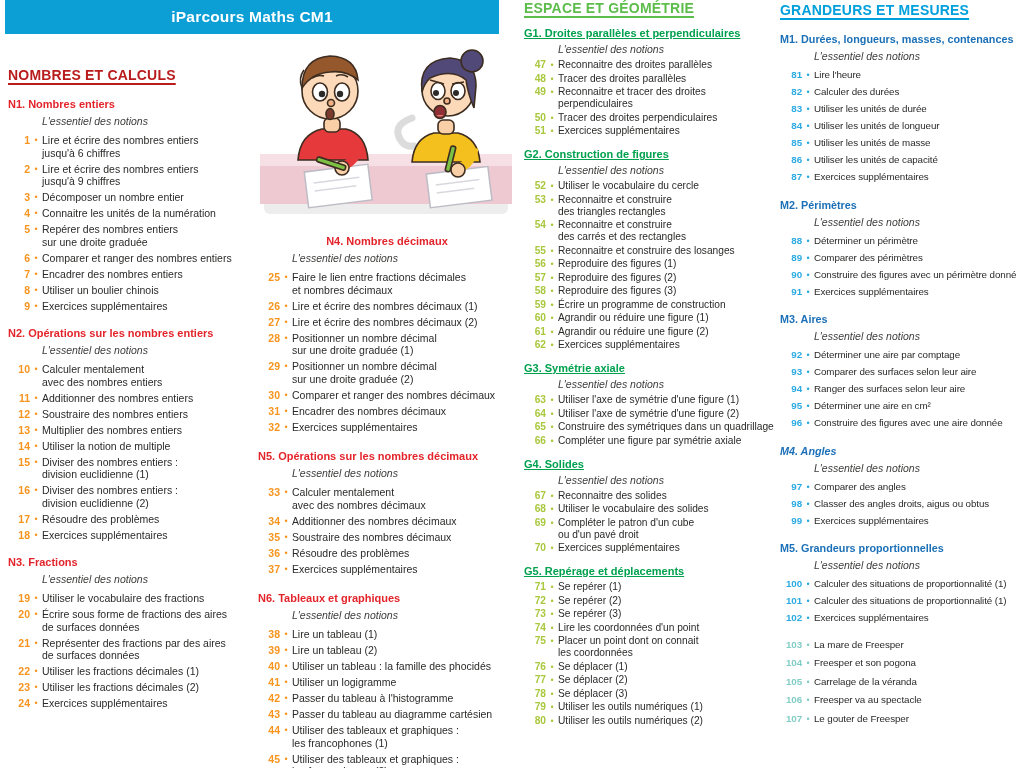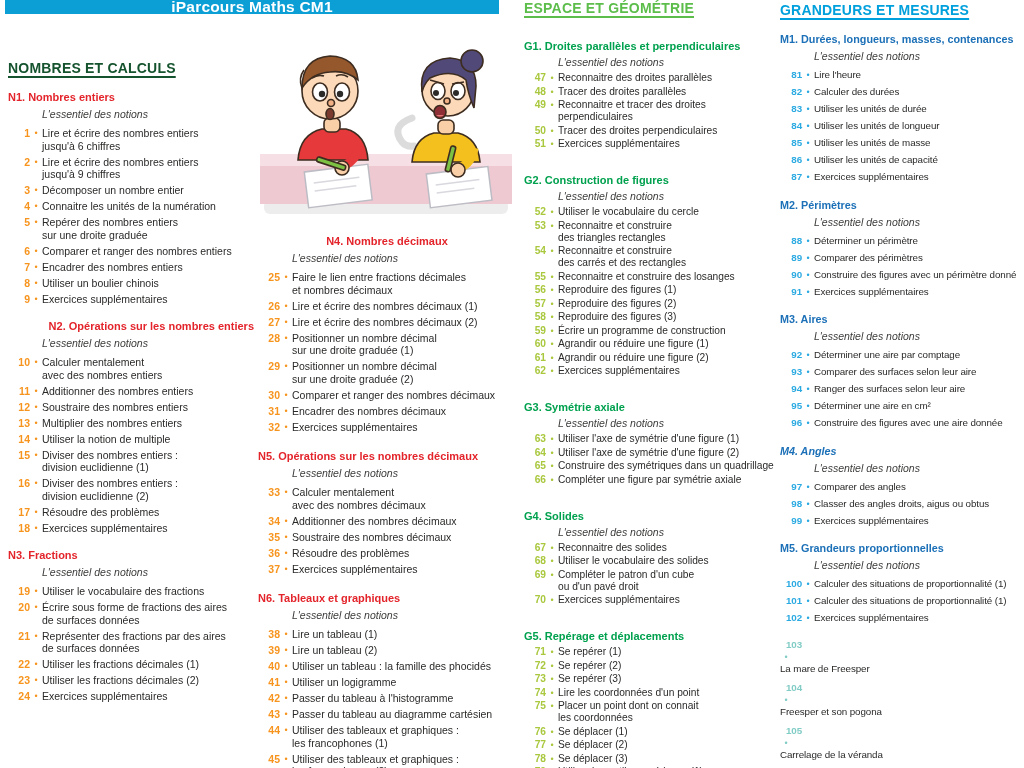--- a/index.html
+++ b/index.html
@@ -2,21 +2,21 @@
 <html><head>
 <meta charset="utf-8">
 <style>
   html,body { margin:0; padding:0; }
   body {
     width:1024px; height:768px; position:relative; overflow:hidden;
     background:#ffffff; color:#2b2a29;
     font-family:"Liberation Sans", sans-serif;
   }
   .topbar {
-    position:absolute; left:5px; top:0; width:494px; height:14px;
+    position:absolute; left:5px; top:0; width:494px; height:34px;
     background:#0c9fd6; display:flex; align-items:center; justify-content:center;
   }
   .topbar h1 { margin:0; font-size:15.5px; font-weight:bold; color:#ffffff; letter-spacing:.2px; }
 
   .col { position:absolute; }
   #col1 { left:8px;   top:60px; width:246px; }
   #col2 { left:258px; top:34px; width:258px; }
   #col3 { left:524px; top:0;  width:252px; }
   #col4 { left:780px; top:2px;  width:242px; }
 
@@ -33,39 +33,39 @@
 
   .items { list-style:none; margin:0; padding:0; }
   .toc-item { display:flex; align-items:flex-start; margin-bottom:3.5px; font-size:10.5px; line-height:12.5px; cursor:pointer; }
   .num { flex:none; width:22px; text-align:right; font-weight:bold; color:var(--num); }
   .dot { flex:none; width:12px; text-align:center; color:var(--num); font-size:9px; line-height:12px; }
   .label { white-space:pre-line; }
 
   
   #col2 .sec-title { margin-top:17px; }
   #col3 .toc-item { margin-bottom:1.5px; line-height:12px; font-size:10.2px; }
-  #col3 .sec-title { margin:24px 0 4px 0; }
+  #col3 .sec-title { margin:11px 0 4px 0;text-decoration:underline; }
   #col3 .sec-subtitle { margin-bottom:4px; }
   #col3 .toc-section { margin-bottom:8px; }
   #col4 .toc-item { font-size:9.8px; letter-spacing:-.1px; margin-bottom:4.5px; }
   #col4 .sec-title { font-size:10.8px; }
-  #col4 .rp .toc-item { margin-bottom:6px;flex-direction:column; }
+  #col4 .rp .toc-item { margin-bottom:6px; }
   #col4 .rp { margin-top:14px; }
 
   .illustration { width:252px; height:184px; margin:0 0 2px 2px; }
 </style>
 </head>
 <body>
 
 <header class="topbar">
   <h1>iParcours Maths CM1</h1>
 </header>
 
 <div id="col1" class="col">
-    <h2 class="part-heading" style="color: #14532d;">NOMBRES ET CALCULS</h2>
+    <h2 class="part-heading" style="color: #b91c1c; margin-top: 7px;">NOMBRES ET CALCULS</h2>
     <section class="toc-section" style="--num: #F7941E;">
       <h3 class="sec-title" style="color: rgb(227, 36, 43);">N1. Nombres entiers</h3>
       <div class="sec-subtitle">L'essentiel des notions</div>
       <ul class="items">
         <li class="toc-item">
           <span class="num">1</span>
           <span class="dot">•</span>
           <span class="label">Lire et écrire des nombres entiers
 jusqu'à 6 chiffres</span>
         </li>
@@ -107,21 +107,21 @@
           <span class="label">Utiliser un boulier chinois</span>
         </li>
         <li class="toc-item">
           <span class="num">9</span>
           <span class="dot">•</span>
           <span class="label">Exercices supplémentaires</span>
         </li>
       </ul>
     </section>
     <section class="toc-section" style="--num: #F7941E;">
-      <h3 class="sec-title" style="color: rgb(227, 36, 43); text-align: right;">N2. Opérations sur les nombres entiers</h3>
+      <h3 class="sec-title" style="color: rgb(227, 36, 43);">N2. Opérations sur les nombres entiers</h3>
       <div class="sec-subtitle">L'essentiel des notions</div>
       <ul class="items">
         <li class="toc-item">
           <span class="num">10</span>
           <span class="dot">•</span>
           <span class="label">Calculer mentalement
 avec des nombres entiers</span>
         </li>
         <li class="toc-item">
           <span class="num">11</span>

